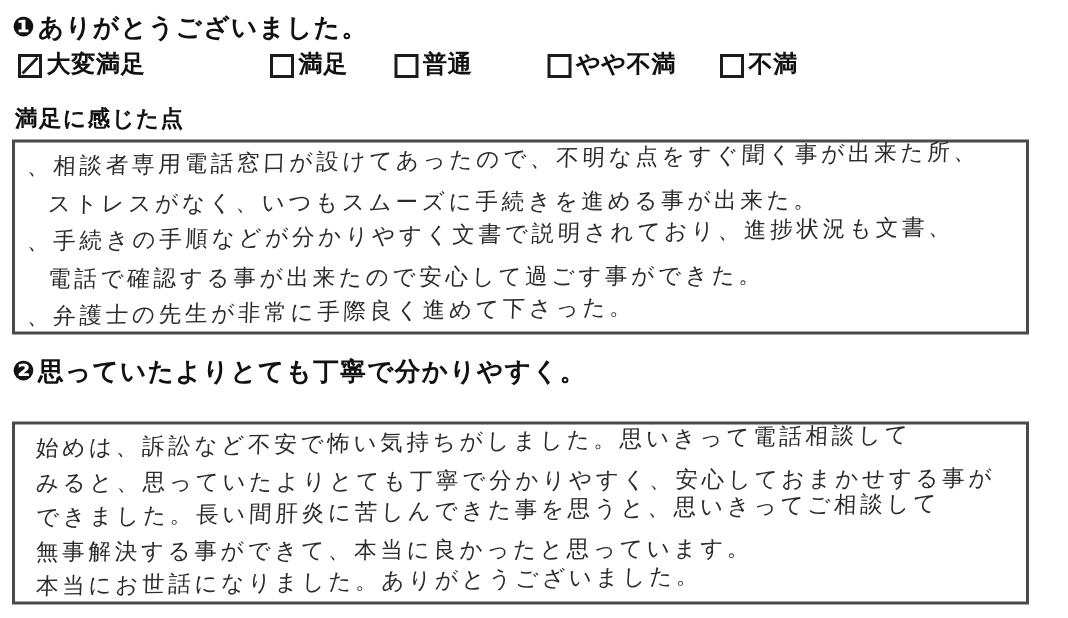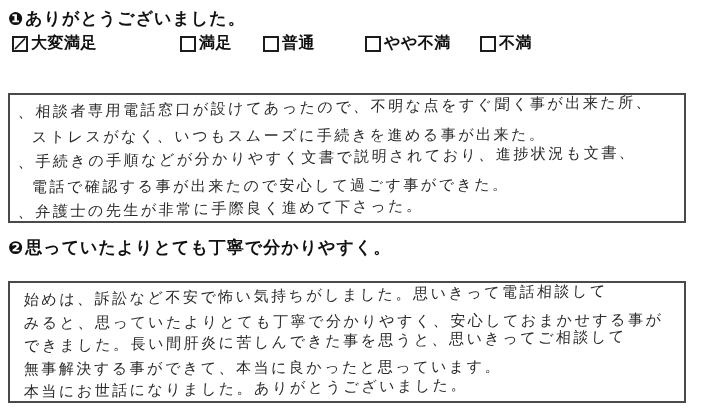--- a/index.html
+++ b/index.html
@@ -105,20 +105,21 @@
       <span>やや不満</span>
     </div>
     <div class="option opt-4">
       <span class="cb">
         
       </span>
       <span>不満</span>
     </div>
   </div>
 
+  <div class="box-label">満足に感じた点</div>
 
   <div class="answer-box box-1">
     <div class="hw-line bullet">、相談者専用電話窓口が設けてあったので、不明な点をすぐ聞く事が出来た所、</div>
     <div class="hw-line cont">ストレスがなく、いつもスムーズに手続きを進める事が出来た。</div>
     <div class="hw-line bullet">、手続きの手順などが分かりやすく文書で説明されており、進捗状況も文書、</div>
     <div class="hw-line cont">電話で確認する事が出来たので安心して過ごす事ができた。</div>
     <div class="hw-line bullet">、弁護士の先生が非常に手際良く進めて下さった。</div>
   </div>
 
   <div class="q-header q2-header">

